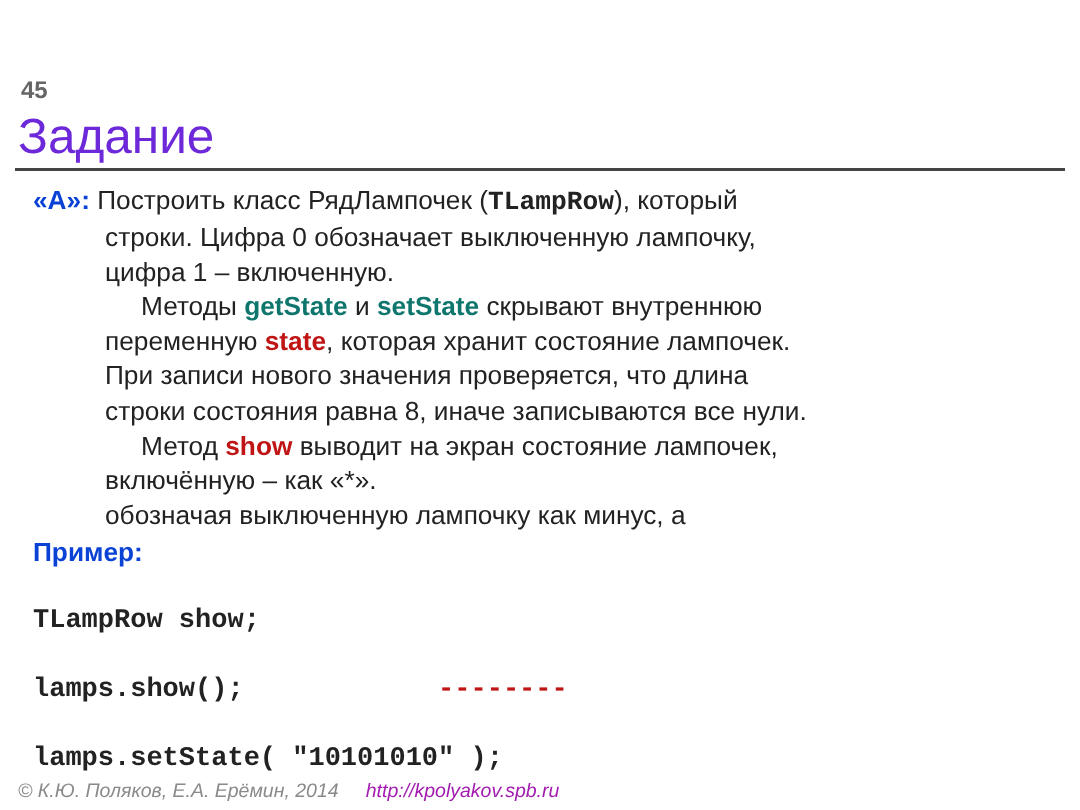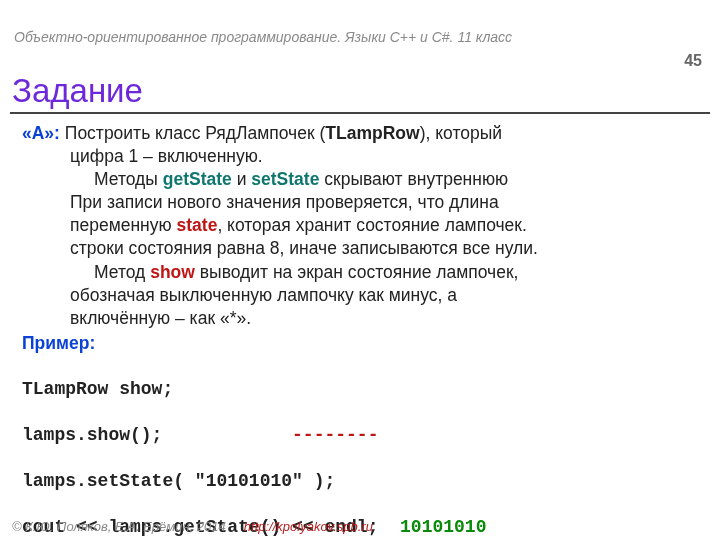--- a/index.html
+++ b/index.html
@@ -37,21 +37,21 @@
     font-weight: normal;
     color: #6d28d9;
   }
   .content {
     padding: 2px 24px 0 22px;
     font-size: 17.5px;
     line-height: 1.32;
     color: #222;
   }
   .label-a { color: #0b42d6; font-weight: bold; }
-  .engname { font-weight: bold; color: #222; }
+  .engname { font-weight: bold; color: #222; font-family: Liberation Mono, monospace; }
   .kw-green { color: #0f766e; font-weight: bold; }
   .kw-red { color: #c01515; font-weight: bold; }
   .kw-blue { color: #0b42d6; font-weight: bold; }
   .indent1 { padding-left: 48px; }
   .indent2 { padding-left: 72px; }
   .code {
     font-family: "Courier New", monospace;
     font-size: 18px;
     font-weight: bold;
     line-height: 1.28;
@@ -62,52 +62,52 @@
   .out-red { color: #c01515; }
   .out-green { color: #0a8a0a; }
   .footer {
     position: absolute;
     bottom: 6px;
     left: 12px;
     font-size: 13px;
     font-style: italic;
     color: #8a8a8a;
   }
-  .footer a { color: #b91c1c; text-decoration: none; }
+  .footer a { color: #a21caf; text-decoration: none; }
 </style>
 </head>
 <body>
 
 <div class="header">
-  <span>Объектно-ориентированное программирование. Языки C++ и C#. 11 класс</span>
   <span class="page-num">45</span>
 </div>
 
 <div class="title-bar">
   <h1>Задание</h1>
 </div>
 
 <div class="content">
   <div>
     <span class="label-a">«A»:</span><span> Построить класс РядЛампочек (</span><span class="engname">TLampRow</span><span>), который</span>
   </div>
+  <div class="indent1">строки. Цифра 0 обозначает выключенную лампочку,</div>
   <div class="indent1">цифра 1 – включенную.</div>
   <div class="indent2">
     <span>Методы </span><span class="kw-green">getState</span><span> и </span><span class="kw-green">setState</span><span> скрывают внутреннюю</span>
   </div>
-  <div class="indent1">При записи нового значения проверяется, что длина</div>
   <div class="indent1">
     <span>переменную </span><span class="kw-red">state</span><span>, которая хранит состояние лампочек.</span>
   </div>
+  <div class="indent1">При записи нового значения проверяется, что длина</div>
   <div class="indent1">строки состояния равна 8, иначе записываются все нули.</div>
   <div class="indent2">
     <span>Метод </span><span class="kw-red">show</span><span> выводит на экран состояние лампочек,</span>
   </div>
+  <div class="indent1">включённую – как «*».</div>
   <div class="indent1">обозначая выключенную лампочку как минус, а</div>
-  <div class="indent1">включённую – как «*».</div>
 
   <div class="kw-blue" style="margin-top:2px">Пример:</div>
 </div>
 
 <div class="code">
 <div>TLampRow show;</div>
 <div><span>lamps.show();            </span><span class="out-red">--------</span></div>
 <div>lamps.setState( "10101010" );</div>
 <div><span>cout &lt;&lt; lamps.getState() &lt;&lt; endl;  </span><span class="out-green">10101010</span></div>
 

